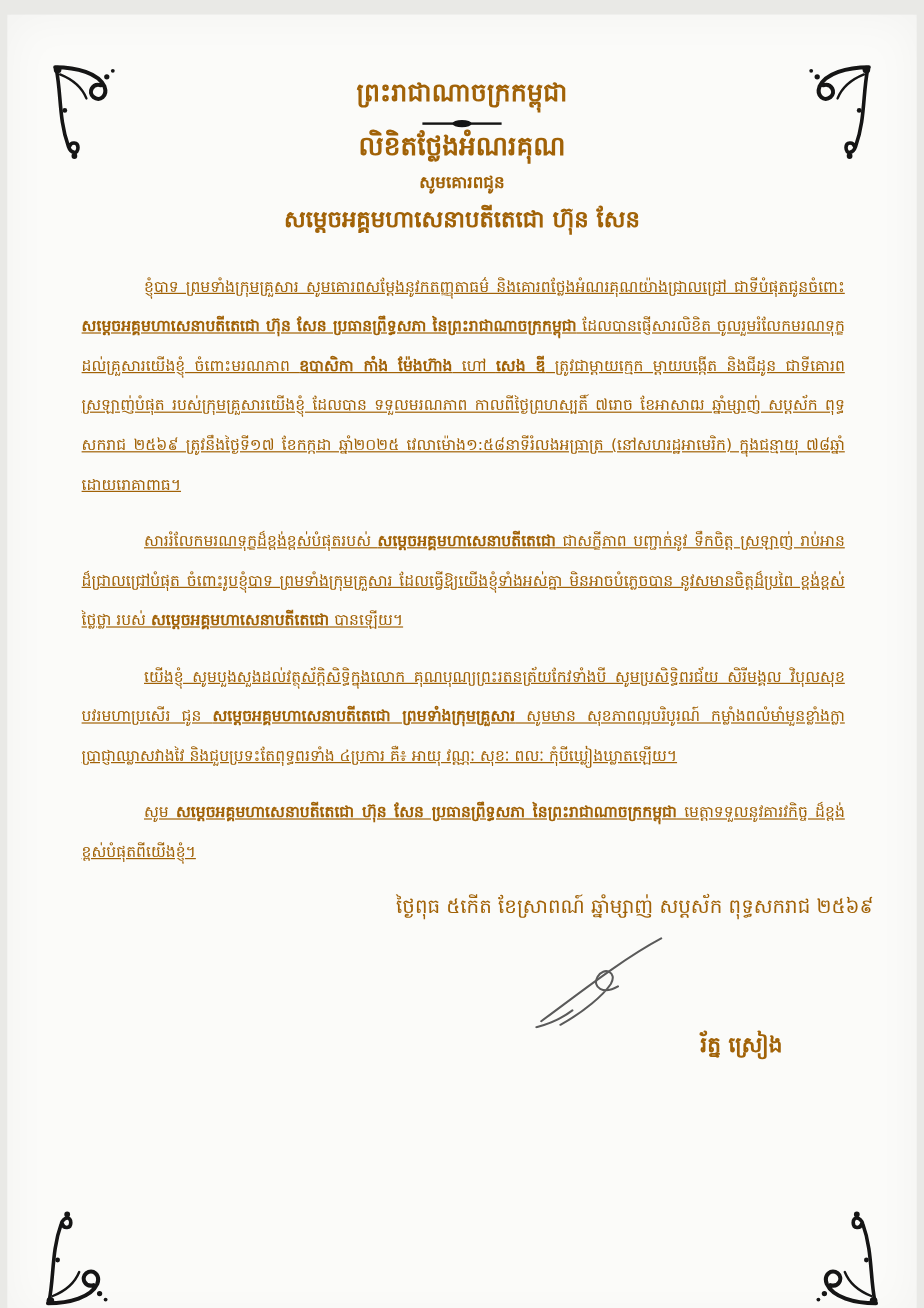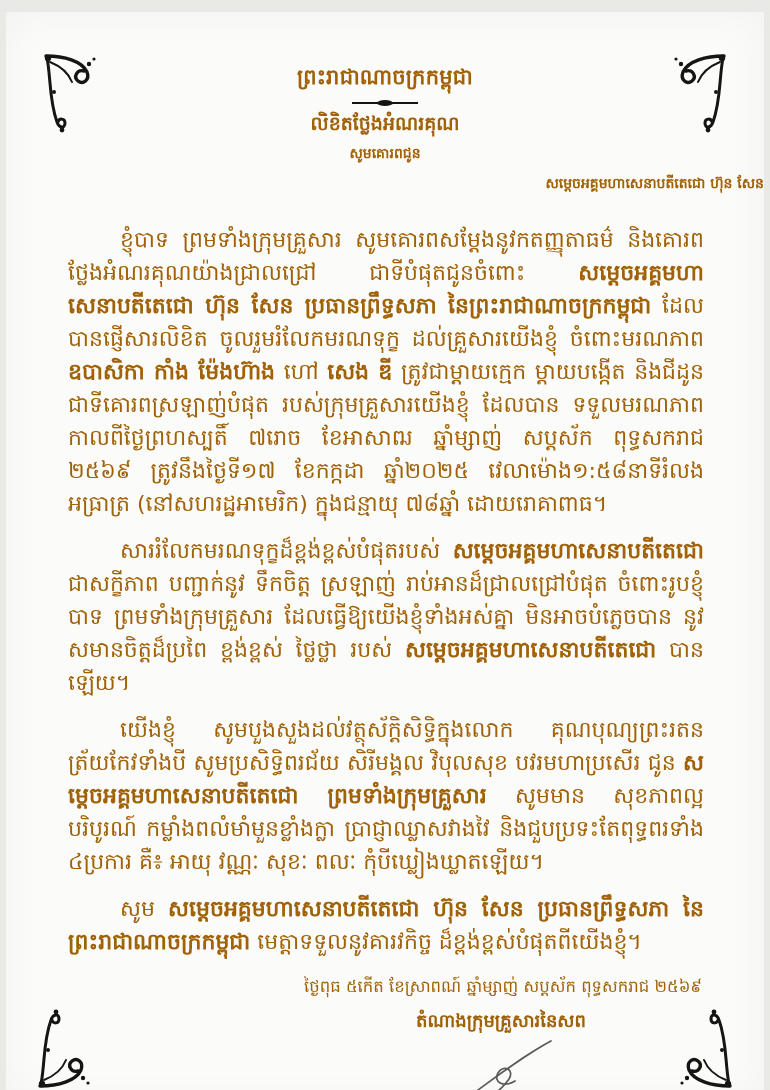--- a/index.html
+++ b/index.html
@@ -18,30 +18,30 @@
   .header { text-align:center; padding-top:50px; font-weight:bold; }
   .motto-line { font-size:21px; line-height:30px; letter-spacing:0.2px; }
   .divider { width:66px; height:2px; background:#141414; margin:10px auto 6px; position:relative; }
   .divider::after {
     content:""; position:absolute; left:50%; top:-2px; width:16px; height:6px;
     margin-left:-8px; background:#141414; border-radius:50%;
   }
 
   .title-block { text-align:center; font-weight:bold; }
   .title-line { margin-top:5px; }
-  .t1 { font-size:19px; line-height:26px; }
+  .t1 { font-size:22px; line-height:26px; }
   .t2 { font-size:14px; line-height:24px; }
-  .t3 { font-size:14px; line-height:27px;text-align:right; }
+  .t3 { font-size:19px; line-height:27px; }
   .t4 { font-size:19px; line-height:27px; }
 
-  .body-text { padding:26px 60px 0 62px; font-size:22px; line-height:33px; text-align:justify; }
+  .body-text { padding:26px 60px 0 62px; font-size:13px; line-height:33px; text-align:justify;text-decoration:underline; }
   .para { margin:0 0 14px 0; text-indent:52px; }
   .b { font-weight:bold; }
 
-  .dateline { text-align:right; padding-right:62px; font-size:16.5px; line-height:30px; margin-top:2px; }
+  .dateline { text-align:right; padding-right:36px; font-size:16.5px; line-height:30px; margin-top:2px; }
 
   .sig-block { width:330px; margin:6px 98px 0 auto; text-align:center; }
   .sig-title { font-weight:bold; font-size:18px; line-height:26px; }
   .sig-mark { display:block; margin:2px auto 0 auto; }
   .sig-name { font-weight:bold; font-size:18px; text-align:right; padding-right:14px; margin-top:2px; }
 </style>
 </head>
 <body>
 
 <div class="page">
@@ -111,21 +111,20 @@
     <p class="para"><span>សាររំលែកមរណទុក្ខដ៏ខ្ពង់ខ្ពស់បំផុតរបស់ </span><span class="b">សម្តេចអគ្គមហាសេនាបតីតេជោ</span><span> ជាសក្ខីភាព បញ្ជាក់នូវ ទឹកចិត្ត ស្រឡាញ់ រាប់អានដ៏ជ្រាលជ្រៅបំផុត ចំពោះរូបខ្ញុំបាទ ព្រមទាំងក្រុមគ្រួសារ ដែលធ្វើឱ្យយើងខ្ញុំទាំងអស់គ្នា មិនអាចបំភ្លេចបាន នូវសមានចិត្តដ៏ប្រពៃ ខ្ពង់ខ្ពស់ ថ្លៃថ្លា របស់ </span><span class="b">សម្តេចអគ្គមហាសេនាបតីតេជោ</span><span> បានឡើយ។</span></p>
     <p class="para"><span>យើងខ្ញុំ សូមបួងសួងដល់វត្ថុស័ក្តិសិទ្ធិក្នុងលោក គុណបុណ្យព្រះរតនត្រ័យកែវទាំងបី សូមប្រសិទ្ធិពរជ័យ សិរីមង្គល វិបុលសុខ បវរមហាប្រសើរ ជូន </span><span class="b">សម្តេចអគ្គមហាសេនាបតីតេជោ ព្រមទាំងក្រុមគ្រួសារ</span><span> សូមមាន សុខភាពល្អបរិបូរណ៍ កម្លាំងពលំមាំមួនខ្លាំងក្លា ប្រាជ្ញាឈ្លាសវាងវៃ និងជួបប្រទះតែពុទ្ធពរទាំង ៤ប្រការ គឺ៖ អាយុ វណ្ណៈ សុខៈ ពលៈ កុំបីឃ្លៀងឃ្លាតឡើយ។</span></p>
     <p class="para"><span>សូម </span><span class="b">សម្តេចអគ្គមហាសេនាបតីតេជោ ហ៊ុន សែន ប្រធានព្រឹទ្ធសភា នៃព្រះរាជាណាចក្រកម្ពុជា</span><span> មេត្តាទទួលនូវគារវកិច្ច ដ៏ខ្ពង់ខ្ពស់បំផុតពីយើងខ្ញុំ។</span></p>
   </div>
 
   <div class="dateline">
     <div>ថ្ងៃពុធ ៥កើត ខែស្រាពណ៍ ឆ្នាំម្សាញ់ សប្តស័ក ពុទ្ធសករាជ ២៥៦៩</div>
   </div>
 
   <div class="sig-block">
-    <div class="sig-title">តំណាងក្រុមគ្រួសារនៃសព</div>
     <svg class="sig-mark" width="120" height="80" viewBox="0 0 120 80">
       <g stroke="#5a5a5a" fill="none" stroke-width="1.7" stroke-linecap="round">
         <path d="M10 74 C 40 52, 78 22, 110 5"></path>
         <path d="M26 77 C 46 66, 62 52, 68 43 C 74 33, 62 28, 57 37 C 52 46, 62 52, 74 45"></path>
         <path d="M6 79 C 18 76, 28 71, 36 65"></path>
       </g>
     </svg>
     <div class="sig-name">រ័ត្ន ស្រៀង</div>
   </div>
 

